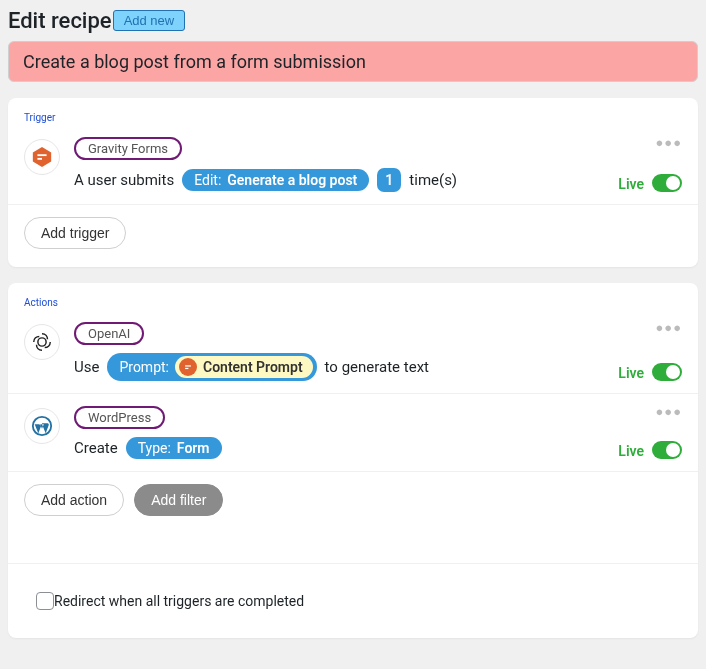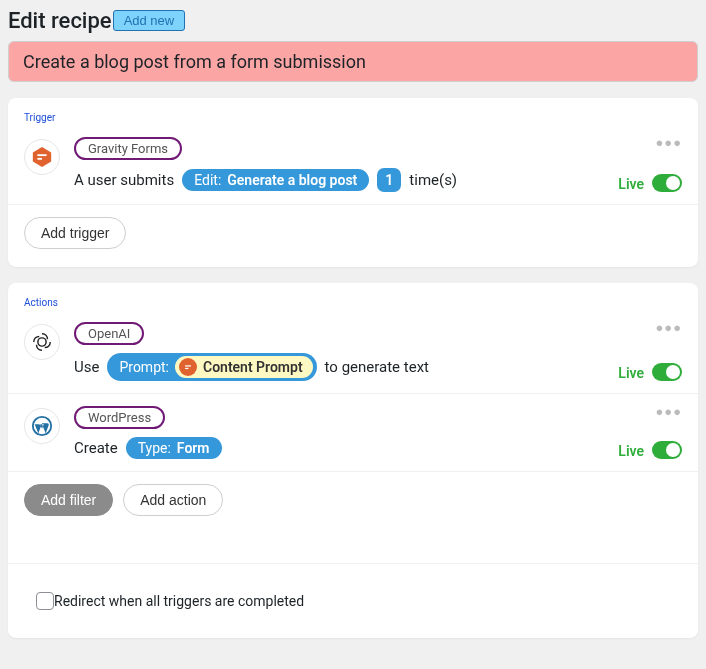--- a/index.html
+++ b/index.html
@@ -332,22 +332,22 @@
       </div>
     </div>
     <span class="more-icon">●●●</span>
     <div class="status-row">
       <span class="live-label">Live</span>
       <span class="toggle"></span>
     </div>
   </div>
 
   <div class="btn-row">
+    <button class="btn-pill">Add action</button>
     <button class="btn-pill btn-filter">Add filter</button>
-    <button class="btn-pill">Add action</button>
   </div>
 
   <div class="bottom-row">
     <span class="checkbox"></span>
     <span>Redirect when all triggers are completed</span>
   </div>
 </div>
 
 
 

